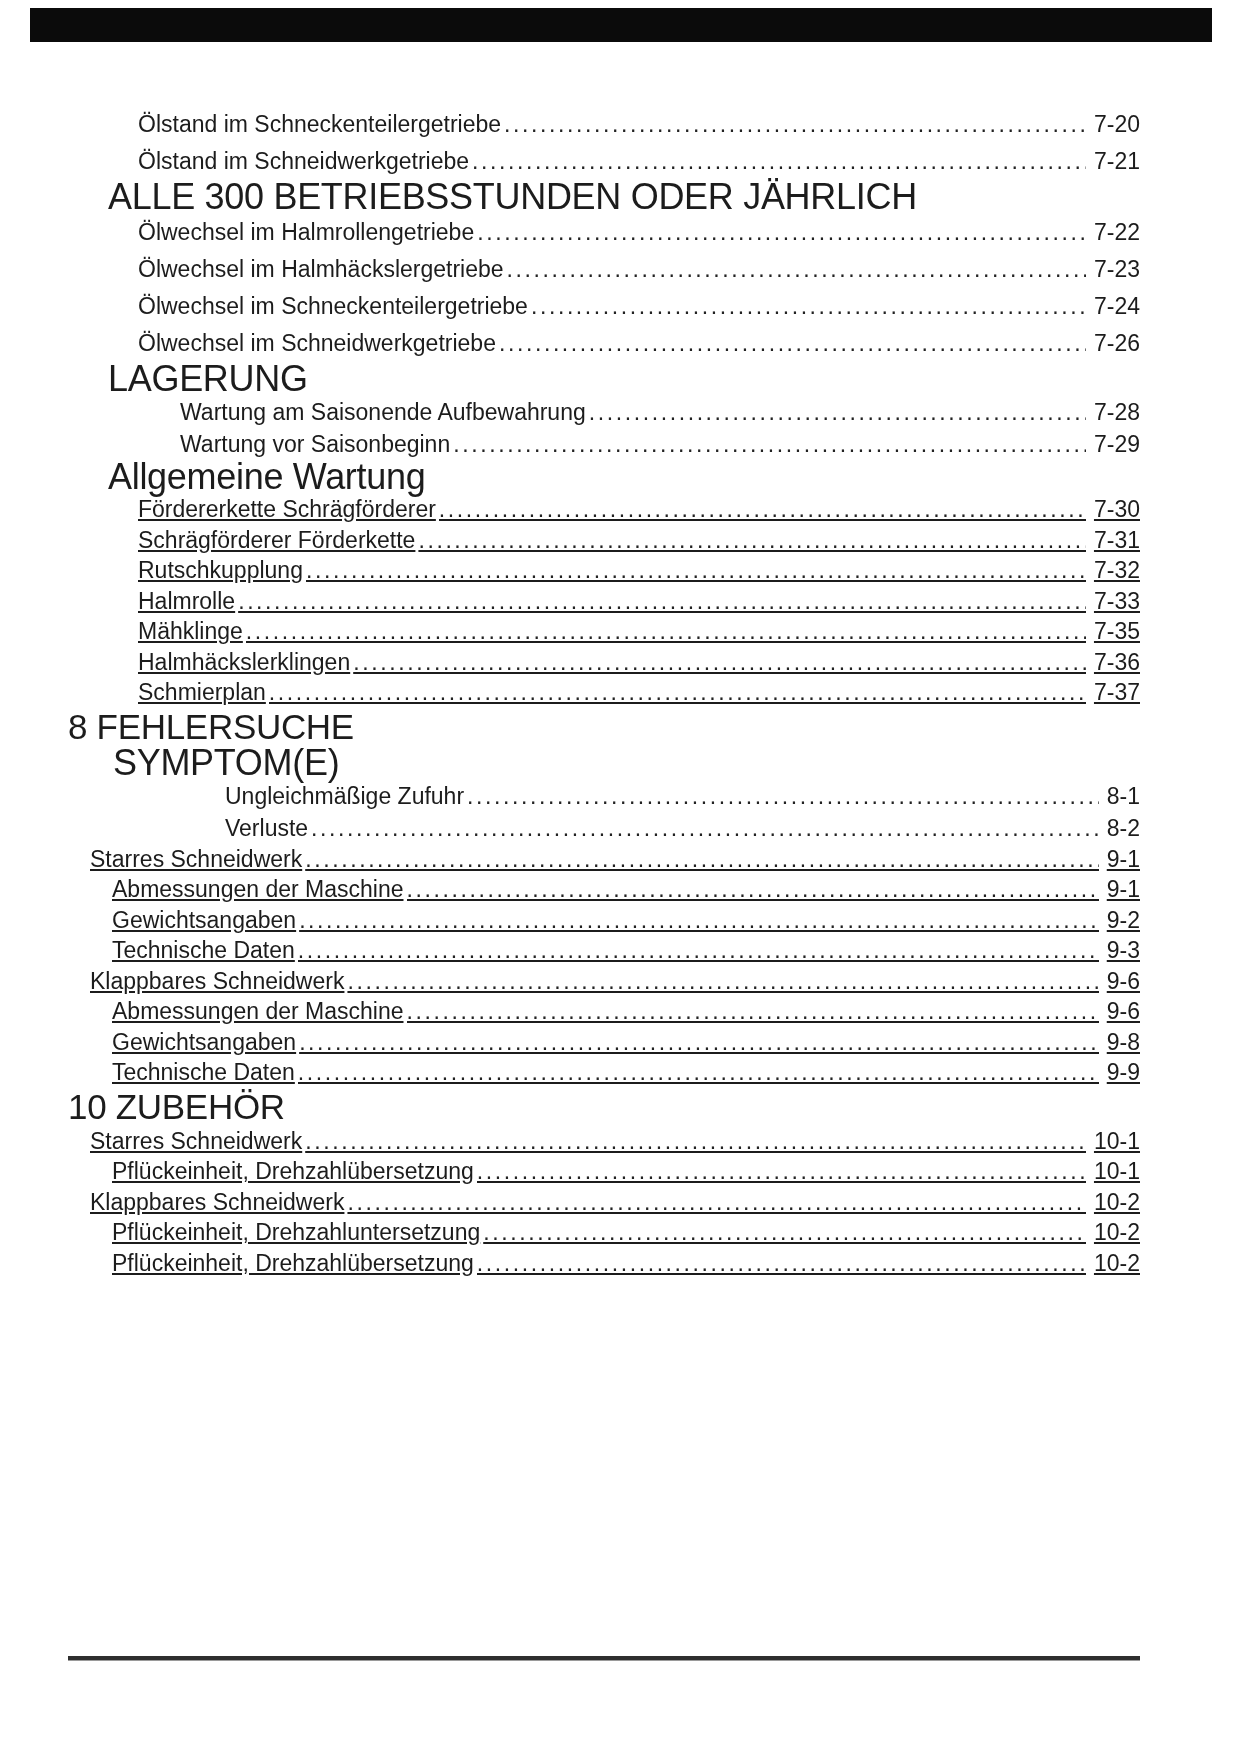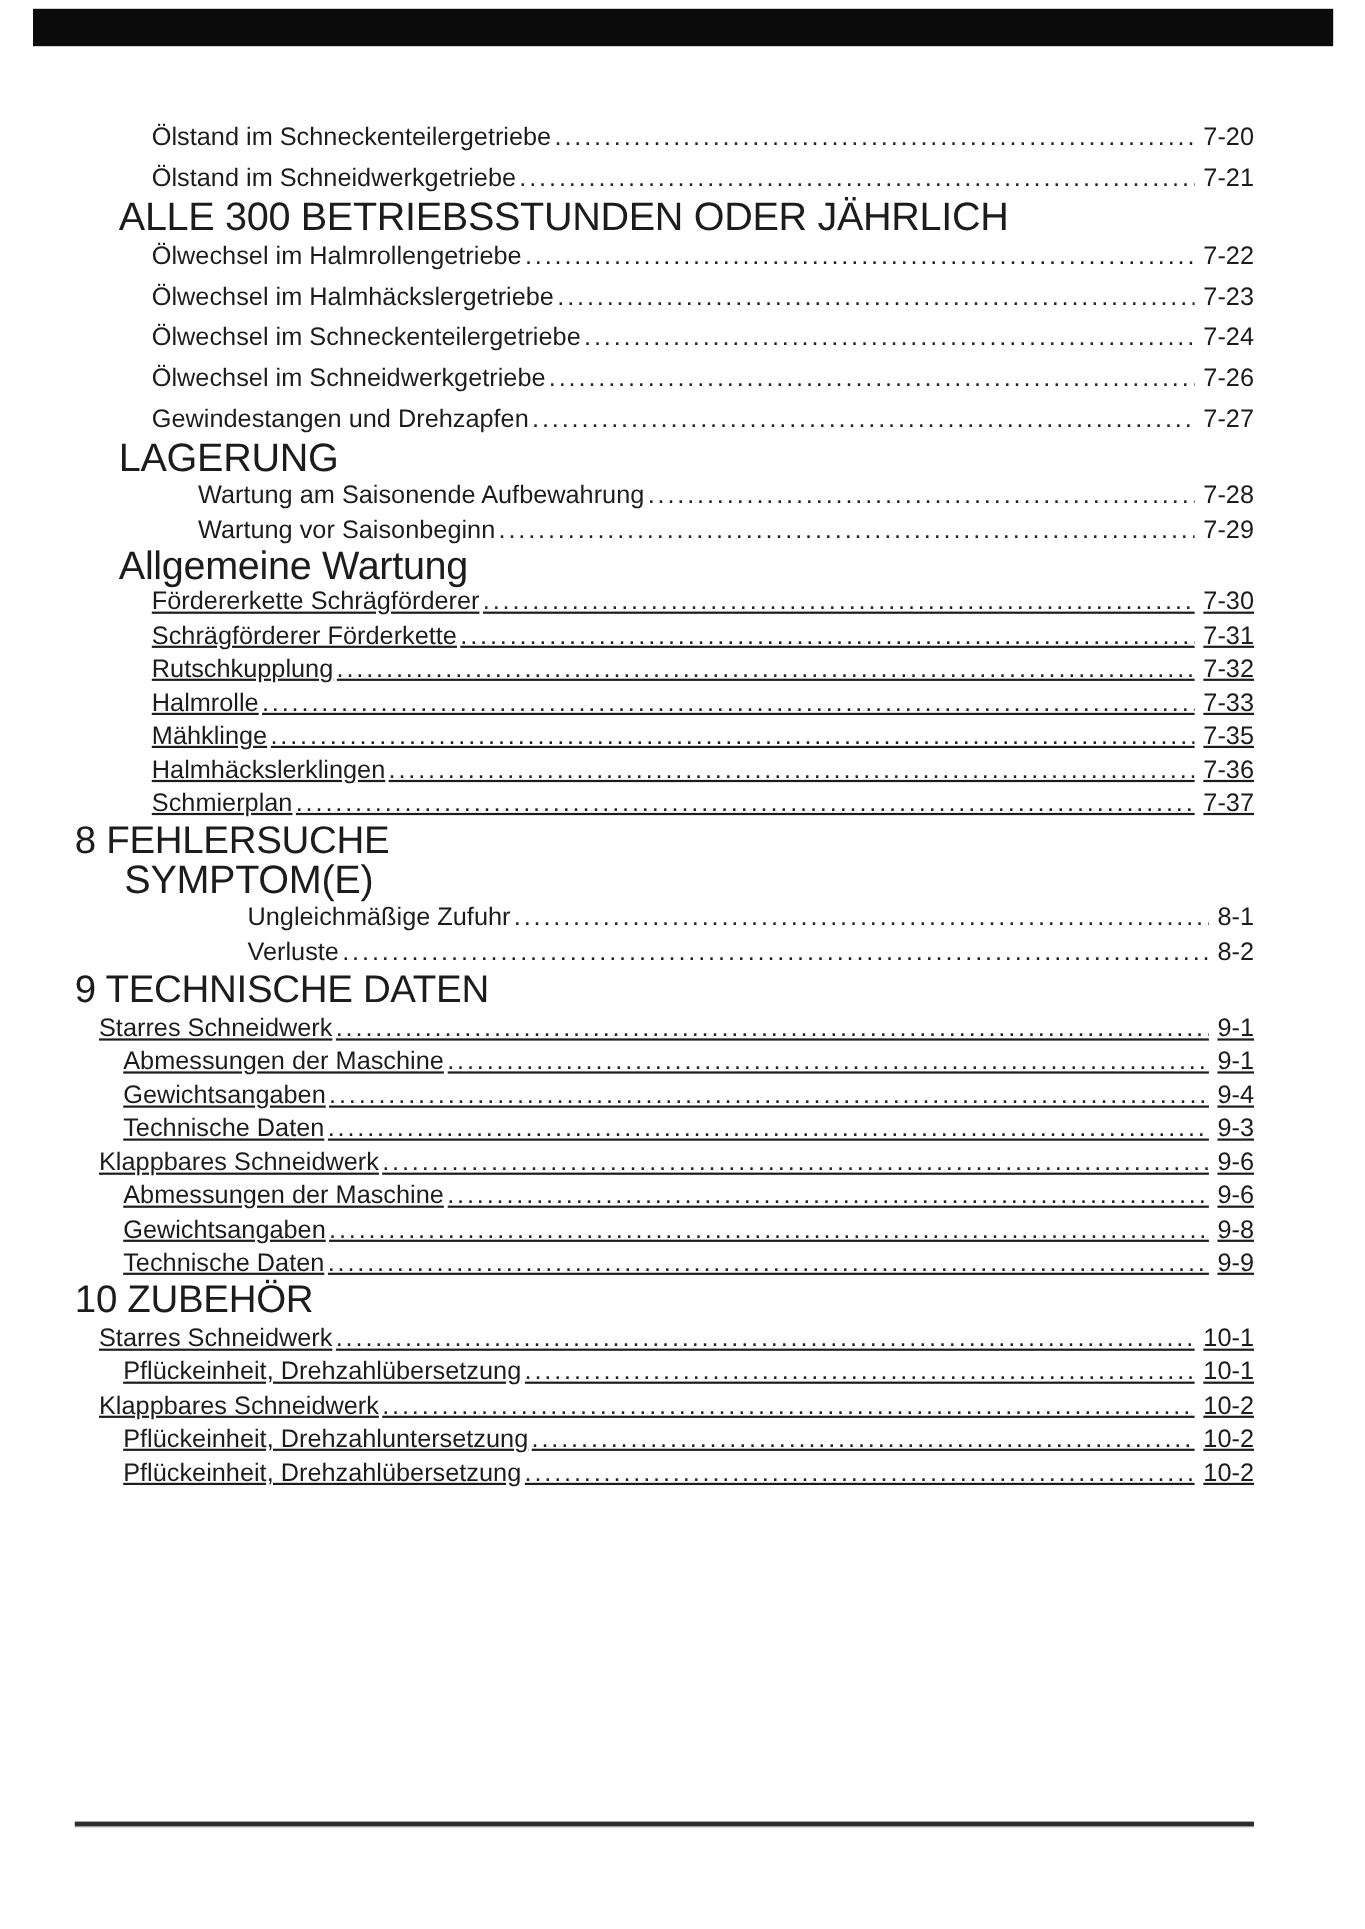--- a/index.html
+++ b/index.html
@@ -112,25 +112,20 @@
     <span class="dots"></span>
     <span class="num">7-24</span>
   </div>
 
   <div class="row lvl-a">
     <span class="lbl">Ölwechsel im Schneidwerkgetriebe</span>
     <span class="dots"></span>
     <span class="num">7-26</span>
   </div>
 
-  <div class="row lvl-a">
-    <span class="lbl">Gewindestangen und Drehzapfen</span>
-    <span class="dots"></span>
-    <span class="num">7-27</span>
-  </div>
 </div>
       <h2 class="section h-lagerung">LAGERUNG</h2>
       <div class="rows lh32">
   <div class="row lvl-b">
     <span class="lbl">Wartung am Saisonende Aufbewahrung</span>
     <span class="dots"></span>
     <span class="num">7-28</span>
   </div>
 
   <div class="row lvl-b">
@@ -191,38 +186,37 @@
     <span class="dots"></span>
     <span class="num">8-1</span>
   </div>
 
   <div class="row lvl-c">
     <span class="lbl">Verluste</span>
     <span class="dots"></span>
     <span class="num">8-2</span>
   </div>
 </div>
-      <h1 class="chapter h-technisch">9 TECHNISCHE DATEN</h1>
       <div class="rows lh30">
   <div class="row lvl-1">
     <span class="lbl">Starres Schneidwerk</span>
     <span class="dots"></span>
     <span class="num">9-1</span>
   </div>
 
   <div class="row lvl-2">
     <span class="lbl">Abmessungen der Maschine</span>
     <span class="dots"></span>
     <span class="num">9-1</span>
   </div>
 
   <div class="row lvl-2">
     <span class="lbl">Gewichtsangaben</span>
     <span class="dots"></span>
-    <span class="num">9-4</span>
+    <span class="num">9-2</span>
   </div>
 
   <div class="row lvl-2">
     <span class="lbl">Technische Daten</span>
     <span class="dots"></span>
     <span class="num">9-3</span>
   </div>
 
   <div class="row lvl-1">
     <span class="lbl">Klappbares Schneidwerk</span>

